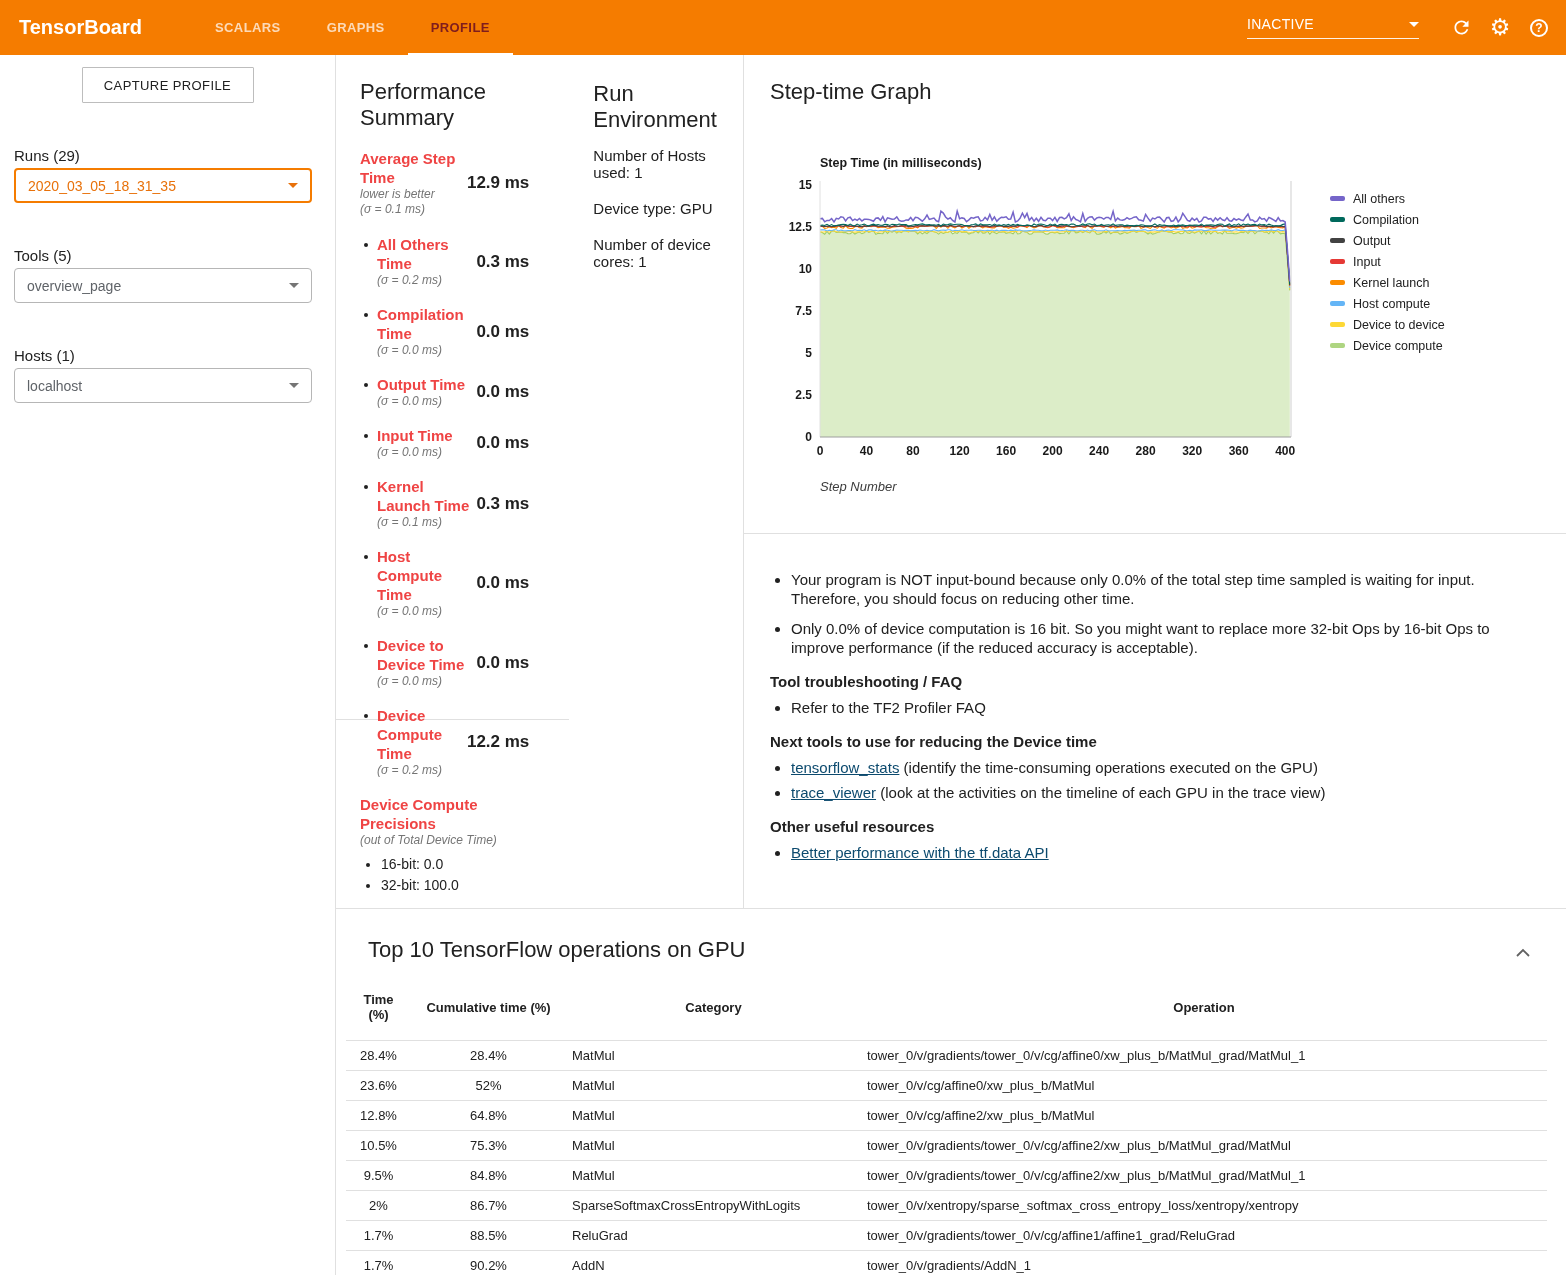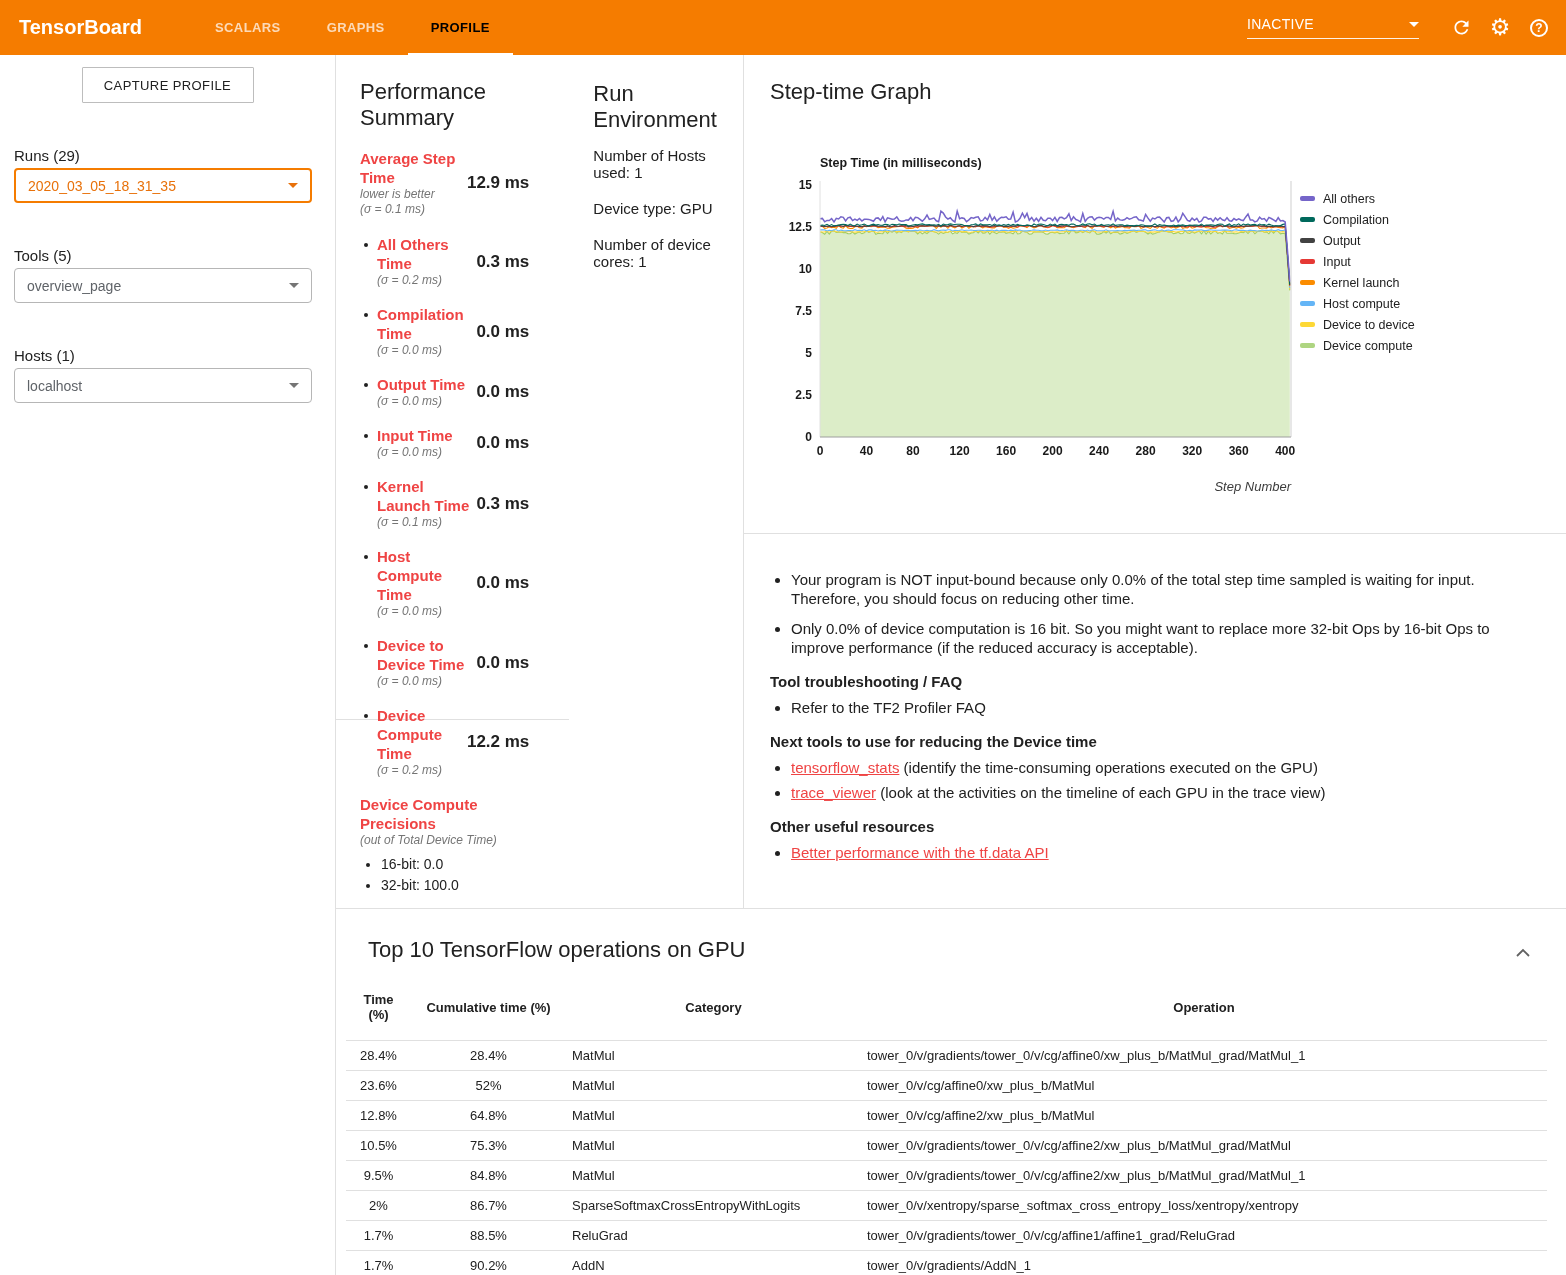--- a/index.html
+++ b/index.html
@@ -14,21 +14,21 @@
   .header {
     position: absolute; left: 0; top: 0; width: 100%; height: 55px;
     background: #f57c00; display: flex; align-items: center;
   }
   .logo { font-size: 20px; font-weight: bold; color: #fff; margin-left: 19px; white-space: nowrap; }
   .tabs { display: flex; height: 100%; margin-left: 50px; }
   .tab {
     display: flex; align-items: center; padding: 0 23px; font-size: 13px; font-weight: bold;
     letter-spacing: 0.4px; color: rgba(255,255,255,0.72); cursor: pointer;
   }
-  .tab.active { color: #000000; box-shadow: inset 0 -2px 0 #fff; }
+  .tab.active { color: #7f1d1d; box-shadow: inset 0 -2px 0 #fff; }
   .header-right { margin-left: auto; display: flex; align-items: center; margin-right: 14px; }
   .status-select {
     width: 172px; display: flex; align-items: center; justify-content: space-between;
     border-bottom: 1px solid rgba(255,255,255,0.9); padding-bottom: 6px; margin-right: 16px;
     color: #fff; font-size: 14px; letter-spacing: 0.3px; cursor: pointer;
   }
   .caret { width: 0; height: 0; border-left: 5px solid transparent; border-right: 5px solid transparent; border-top: 5px solid currentColor; }
   .hicon {
     width: 26px; height: 26px; display: flex; align-items: center; justify-content: center;
     margin-left: 13px; color: #fff; cursor: pointer;
@@ -81,33 +81,33 @@
   .run-env { padding: 26px 24px 0; }
   .run-env .section-title { margin-bottom: 14px; }
   .run-env p { font-size: 15px; color: #212121; margin: 0 0 19px; }
 
   
   .graph-section { position: relative; height: 479px; border-bottom: 1px solid #e0e0e0; padding: 24px 0 0 26px; }
   .chart-title { position: absolute; left: 76px; top: 101px; font-size: 12.5px; font-weight: bold; color: #1a1a1a; }
   #chart-svg { position: absolute; left: 40px; top: 122px; width: 520px; height: 292px; overflow: visible; }
   #chart-svg text { font-family: "Liberation Sans", sans-serif; }
   .tick { font-size: 12px; font-weight: bold; fill: #1a1a1a; }
-  .legend { position: absolute; left: 556px; top: 137px; }
+  .legend { position: absolute; left: 586px; top: 137px; }
   .legend-item { display: flex; align-items: center; height: 13px; margin-bottom: 8px; font-size: 12.5px; color: #212121; white-space: nowrap; }
   .swatch { width: 15px; height: 5px; border-radius: 2px; margin-right: 8px; flex: none; }
-  .xlabel { position: absolute; left: 76px; top: 424px; width: 471px; text-align: right; font-style: italic; font-size: 13px; color: #3c3c3c; }
+  .xlabel { position: absolute; left: 76px; top: 424px; width: 471px; text-align: left; font-style: italic; font-size: 13px; color: #3c3c3c; }
 
   
   .rec-section { padding: 28px 30px 0 26px; }
   .rec-section .section-title { font-size: 23px; margin-bottom: 8px; }
   .rec-list { margin: 8px 0 0; padding-left: 21px; }
   .rec-list li { font-size: 15px; line-height: 19px; color: #212121; margin-bottom: 11px; max-width: 758px; }
   .rec-h { font-size: 15px; font-weight: bold; color: #212121; margin-top: 16px; }
   .rec-list.tight li { margin-bottom: 6px; }
-  a.olink { color: #ef4444; text-decoration: underline; cursor: pointer; }
+  a.olink { color: #0c4a6e; text-decoration: underline; cursor: pointer; }
 
   
   .top-ops { position: relative; flex: 1; overflow: hidden; }
   .top-ops .section-title { margin: 28px 0 0 32px; }
   .collapse-btn { position: absolute; right: 32px; top: 36px; background: none; border: none; cursor: pointer; padding: 2px; }
   .ops-table { margin: 22px 0 0 10px; width: 1201px; border-collapse: collapse; table-layout: fixed; font-size: 13px; color: #212121; }
   .ops-table th { font-weight: bold; text-align: center; padding: 7px 6px 18px; }
   .ops-table td { padding: 7px 6px; border-top: 1px solid #e0e0e0; overflow: hidden; white-space: nowrap; }
   .ops-table td.c1, .ops-table td.c2 { text-align: center; }
   .ops-table tr:last-child td { border-bottom: 1px solid #e0e0e0; }

